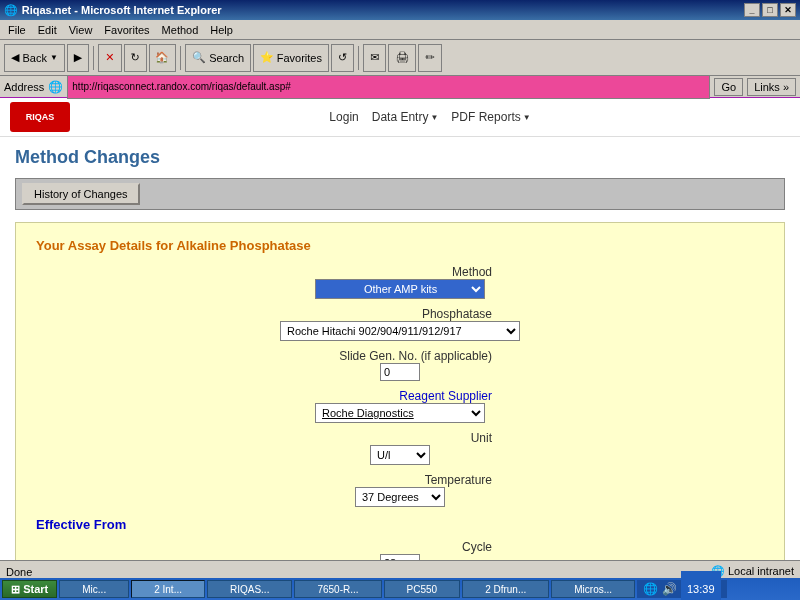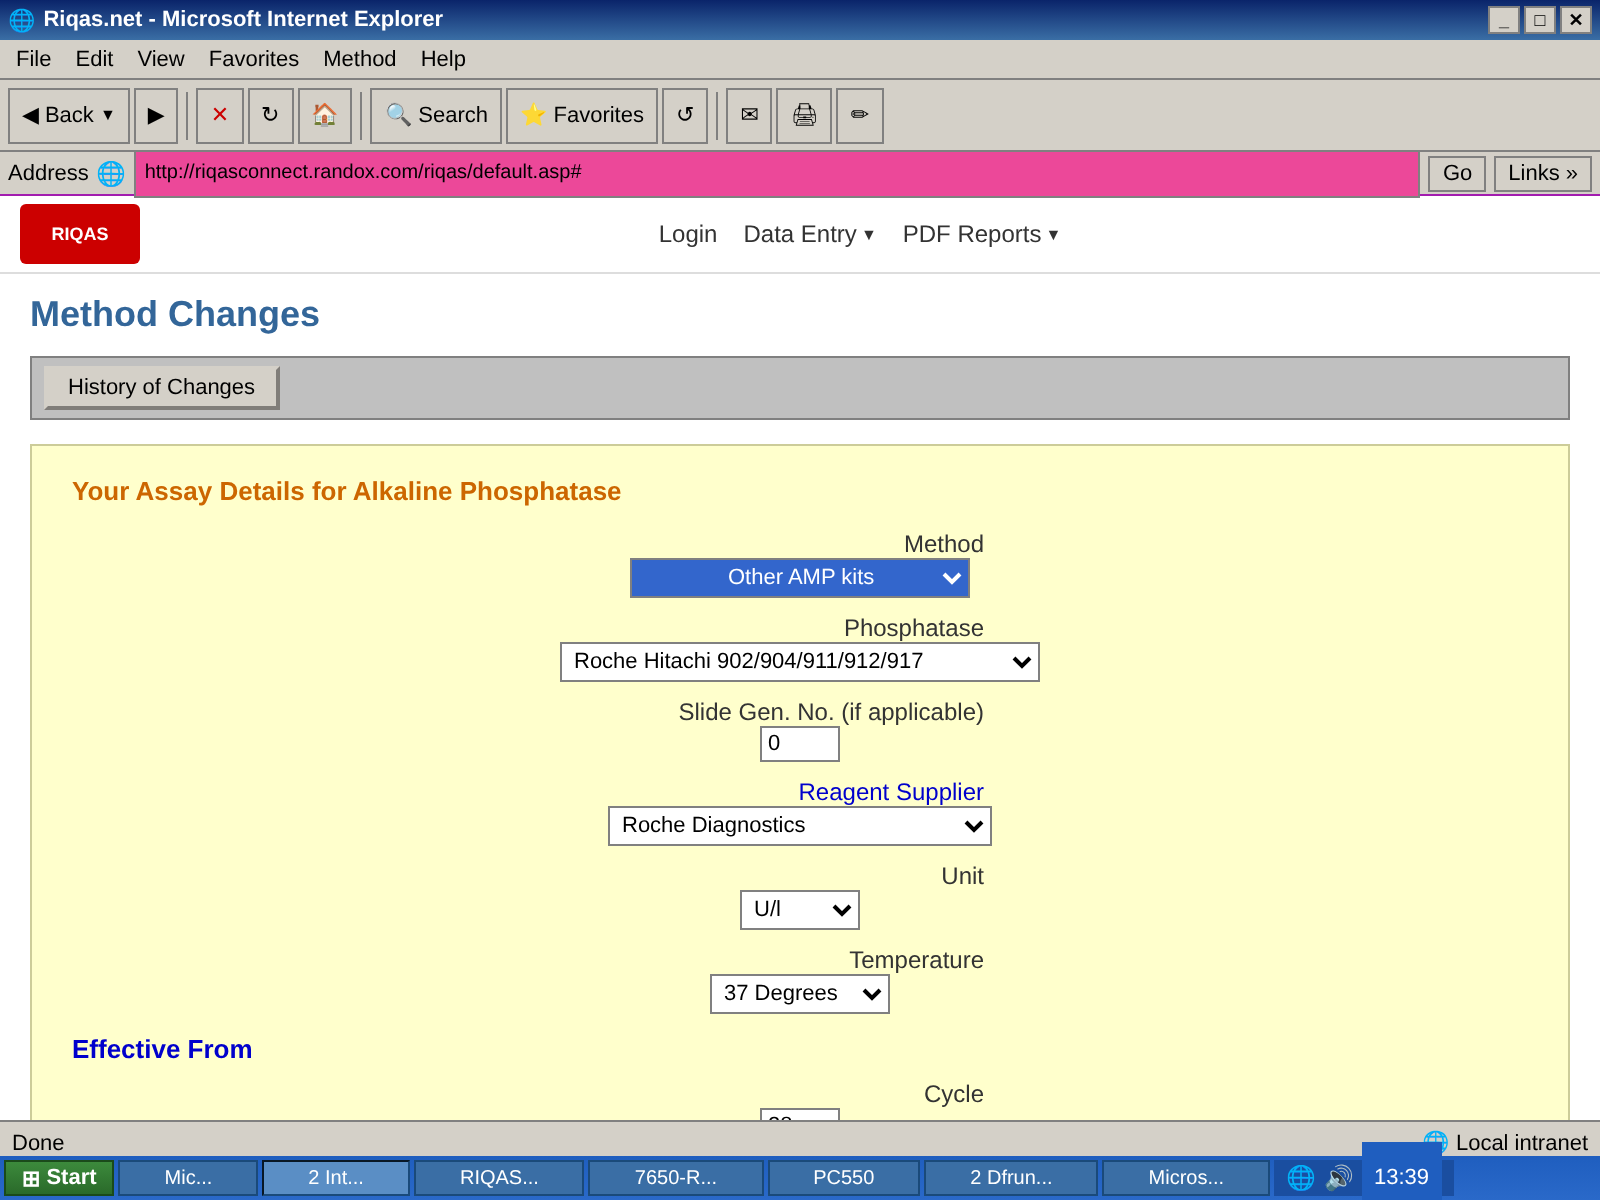--- a/index.html
+++ b/index.html
@@ -168,21 +168,21 @@
       font-size: 11px;
       padding: 0 2px;
     }
     select.method-select {
       width: 170px;
       background: #3366cc;
       color: white;
       padding-left: 44px;
     }
     select.instrument-select { width: 240px; }
-    select.reagent-select { width: 192px; }
+    select.reagent-select { width: 170px; text-decoration: underline; }
     select.unit-select { width: 60px; }
     select.temp-select { width: 90px; }
     input.form-input {
       height: 18px;
       border: 1px solid #808080;
       background: white;
       font-size: 11px;
       padding: 0 3px;
       width: 40px;
     }

